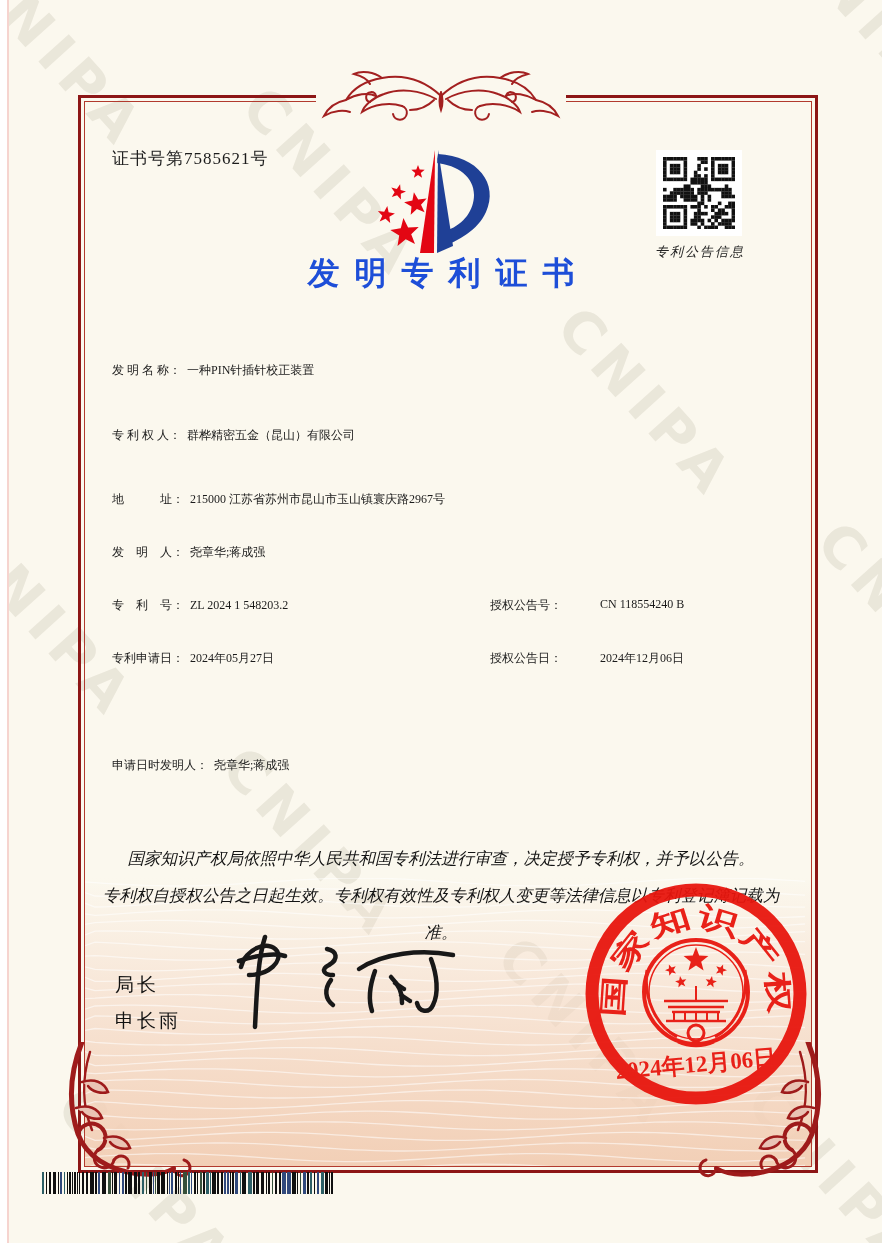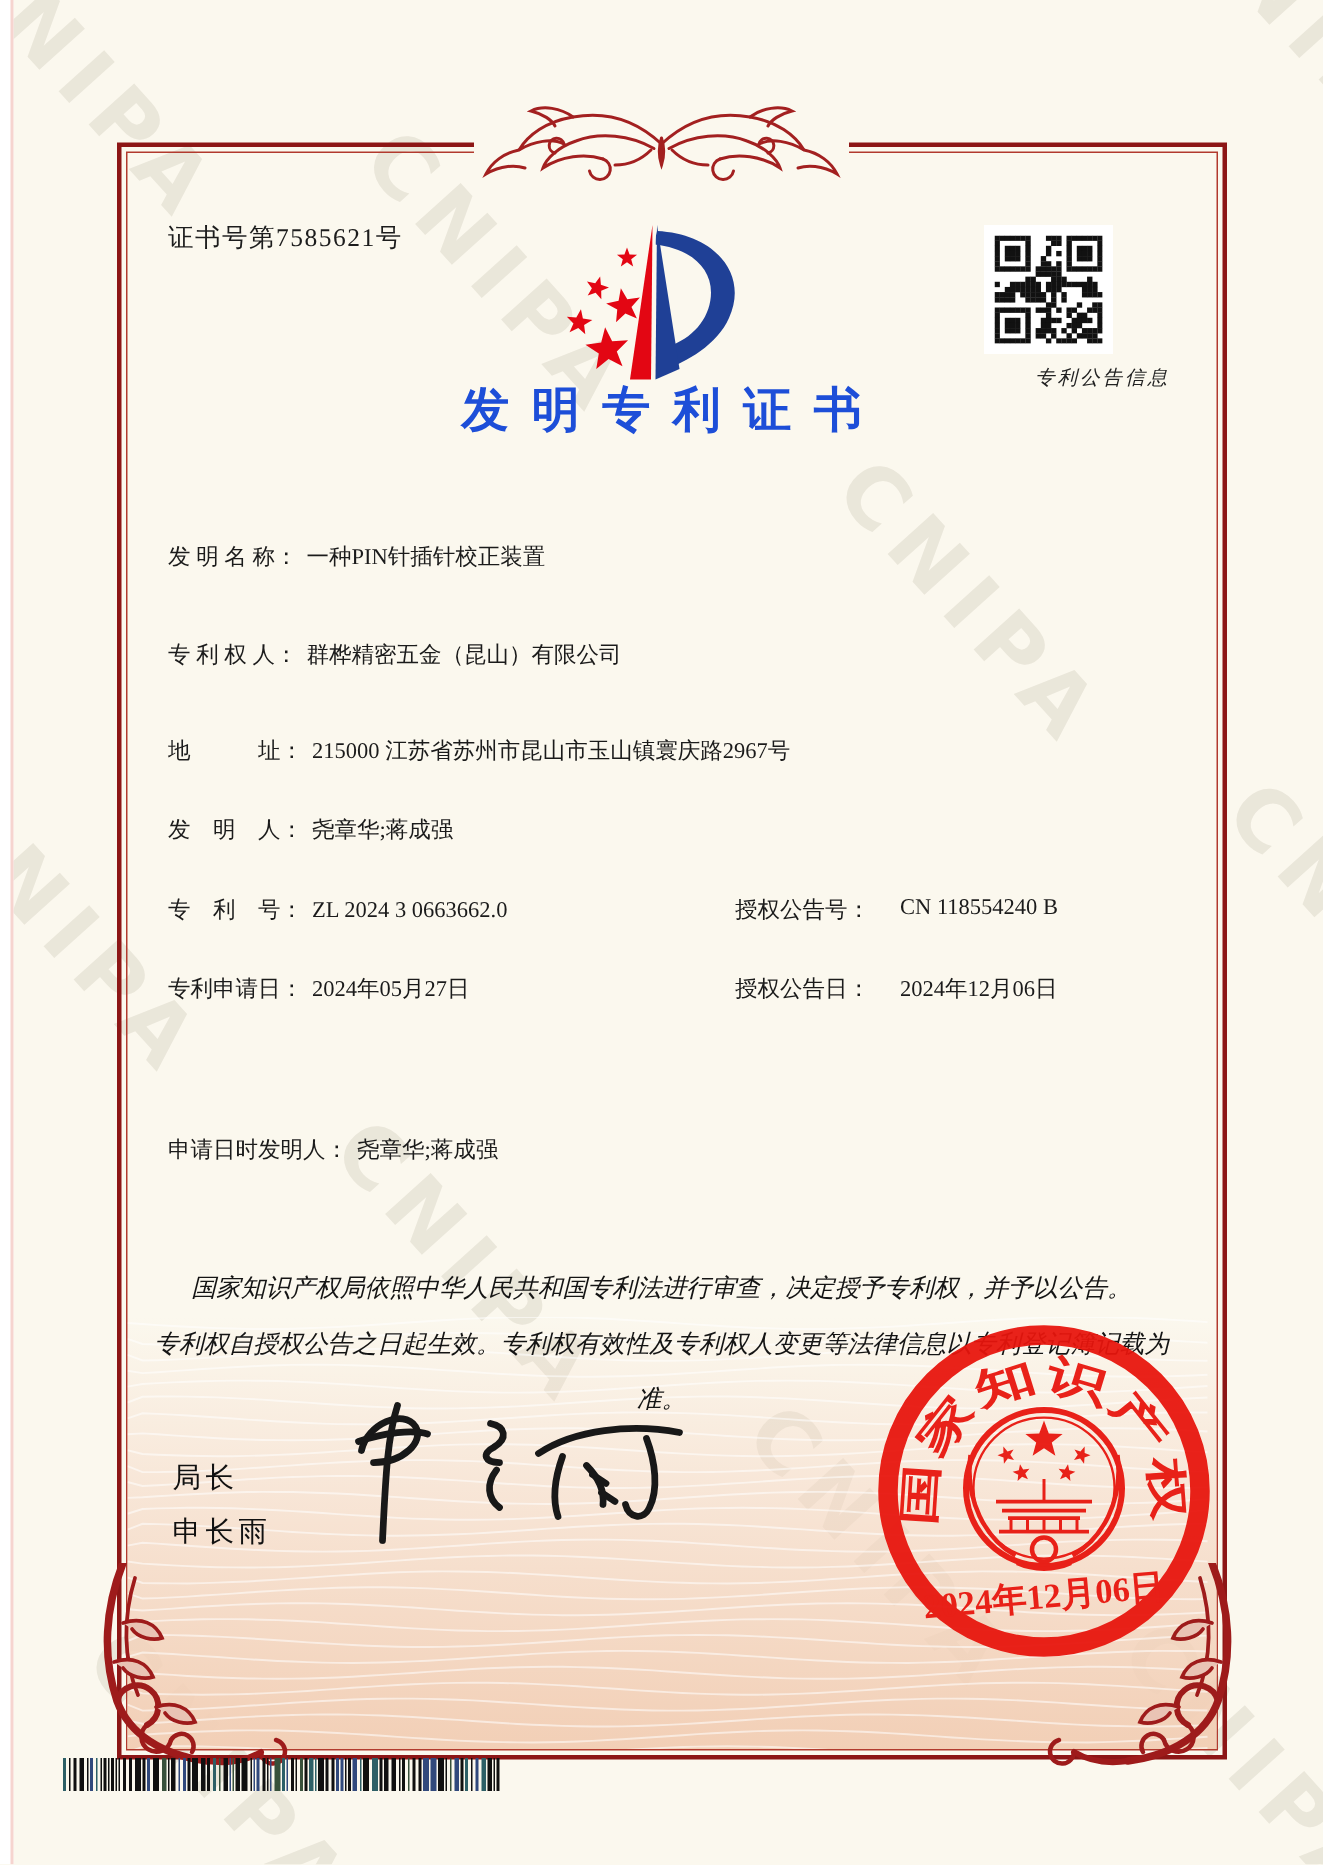--- a/index.html
+++ b/index.html
@@ -23,26 +23,26 @@
   .flourish-top{left:316px;top:66px;}
   .flourish-bl{left:52px;top:1042px;}
   .flourish-br{left:698px;top:1042px;transform:scaleX(-1);}
 
   
   .content{position:absolute;left:0;top:0;width:882px;height:935px;z-index:5;}
   .cert-no{position:absolute;left:112px;top:147px;font-size:17px;letter-spacing:1px;color:#1c1c1c;}
   .logo{position:absolute;left:358px;top:140px;}
   .qr-box{position:absolute;left:656px;top:150px;width:86px;height:86px;background:#fff;}
   .qr-box svg{display:block;margin:7px;}
-  .qr-caption{position:absolute;left:620px;top:243px;width:160px;text-align:right;
+  .qr-caption{position:absolute;left:620px;top:243px;width:160px;text-align:center;
               font-size:13px;letter-spacing:2px;color:#222;font-style:italic;}
   .title{position:absolute;left:0;top:252px;width:882px;text-align:center;font-size:32px;
          font-weight:bold;letter-spacing:15px;color:#1d4ed8;text-indent:15px;}
 
-  .row{position:absolute;left:112px;width:680px;font-size:15px;color:#1b1b1b;white-space:nowrap;}
+  .row{position:absolute;left:112px;width:680px;font-size:12px;color:#1b1b1b;white-space:nowrap;}
   .row .val{margin-left:6px;}
   .row .l2{position:absolute;left:378px;}
   .row .v2{position:absolute;left:488px;}
 
   .statement{position:absolute;left:95px;top:840px;width:692px;text-align:center;
              font-size:16.5px;line-height:37px;color:#141414;font-style:italic;}
 
   .signer{position:absolute;left:115px;font-family:"Liberation Sans","DejaVu Sans",sans-serif;
           font-size:19px;letter-spacing:3px;color:#111;}
   .signer-role{top:972px;} .signer-name{top:1008px;}
@@ -423,21 +423,21 @@
     <div class="row" style="top:427px">
       <span class="lbl">专 利 权 人：</span><span class="val">群桦精密五金（昆山）有限公司</span>
     </div>
     <div class="row" style="top:491px">
       <span class="lbl">地　　　址：</span><span class="val">215000 江苏省苏州市昆山市玉山镇寰庆路2967号</span>
     </div>
     <div class="row" style="top:544px">
       <span class="lbl">发　明　人：</span><span class="val">尧章华;蒋成强</span>
     </div>
     <div class="row" style="top:597px">
-      <span class="lbl">专　利　号：</span><span class="val">ZL 2024 3 0663662.0</span>
+      <span class="lbl">专　利　号：</span><span class="val">ZL 2024 1 548203.2</span>
       <span class="l2">授权公告号：</span><span class="v2">CN 118554240 B</span>
     </div>
     <div class="row" style="top:650px">
       <span class="lbl">专利申请日：</span><span class="val">2024年05月27日</span>
       <span class="l2">授权公告日：</span><span class="v2">2024年12月06日</span>
     </div>
     <div class="row" style="top:757px">
       <span class="lbl">申请日时发明人：</span><span class="val">尧章华;蒋成强</span>
     </div>
 

